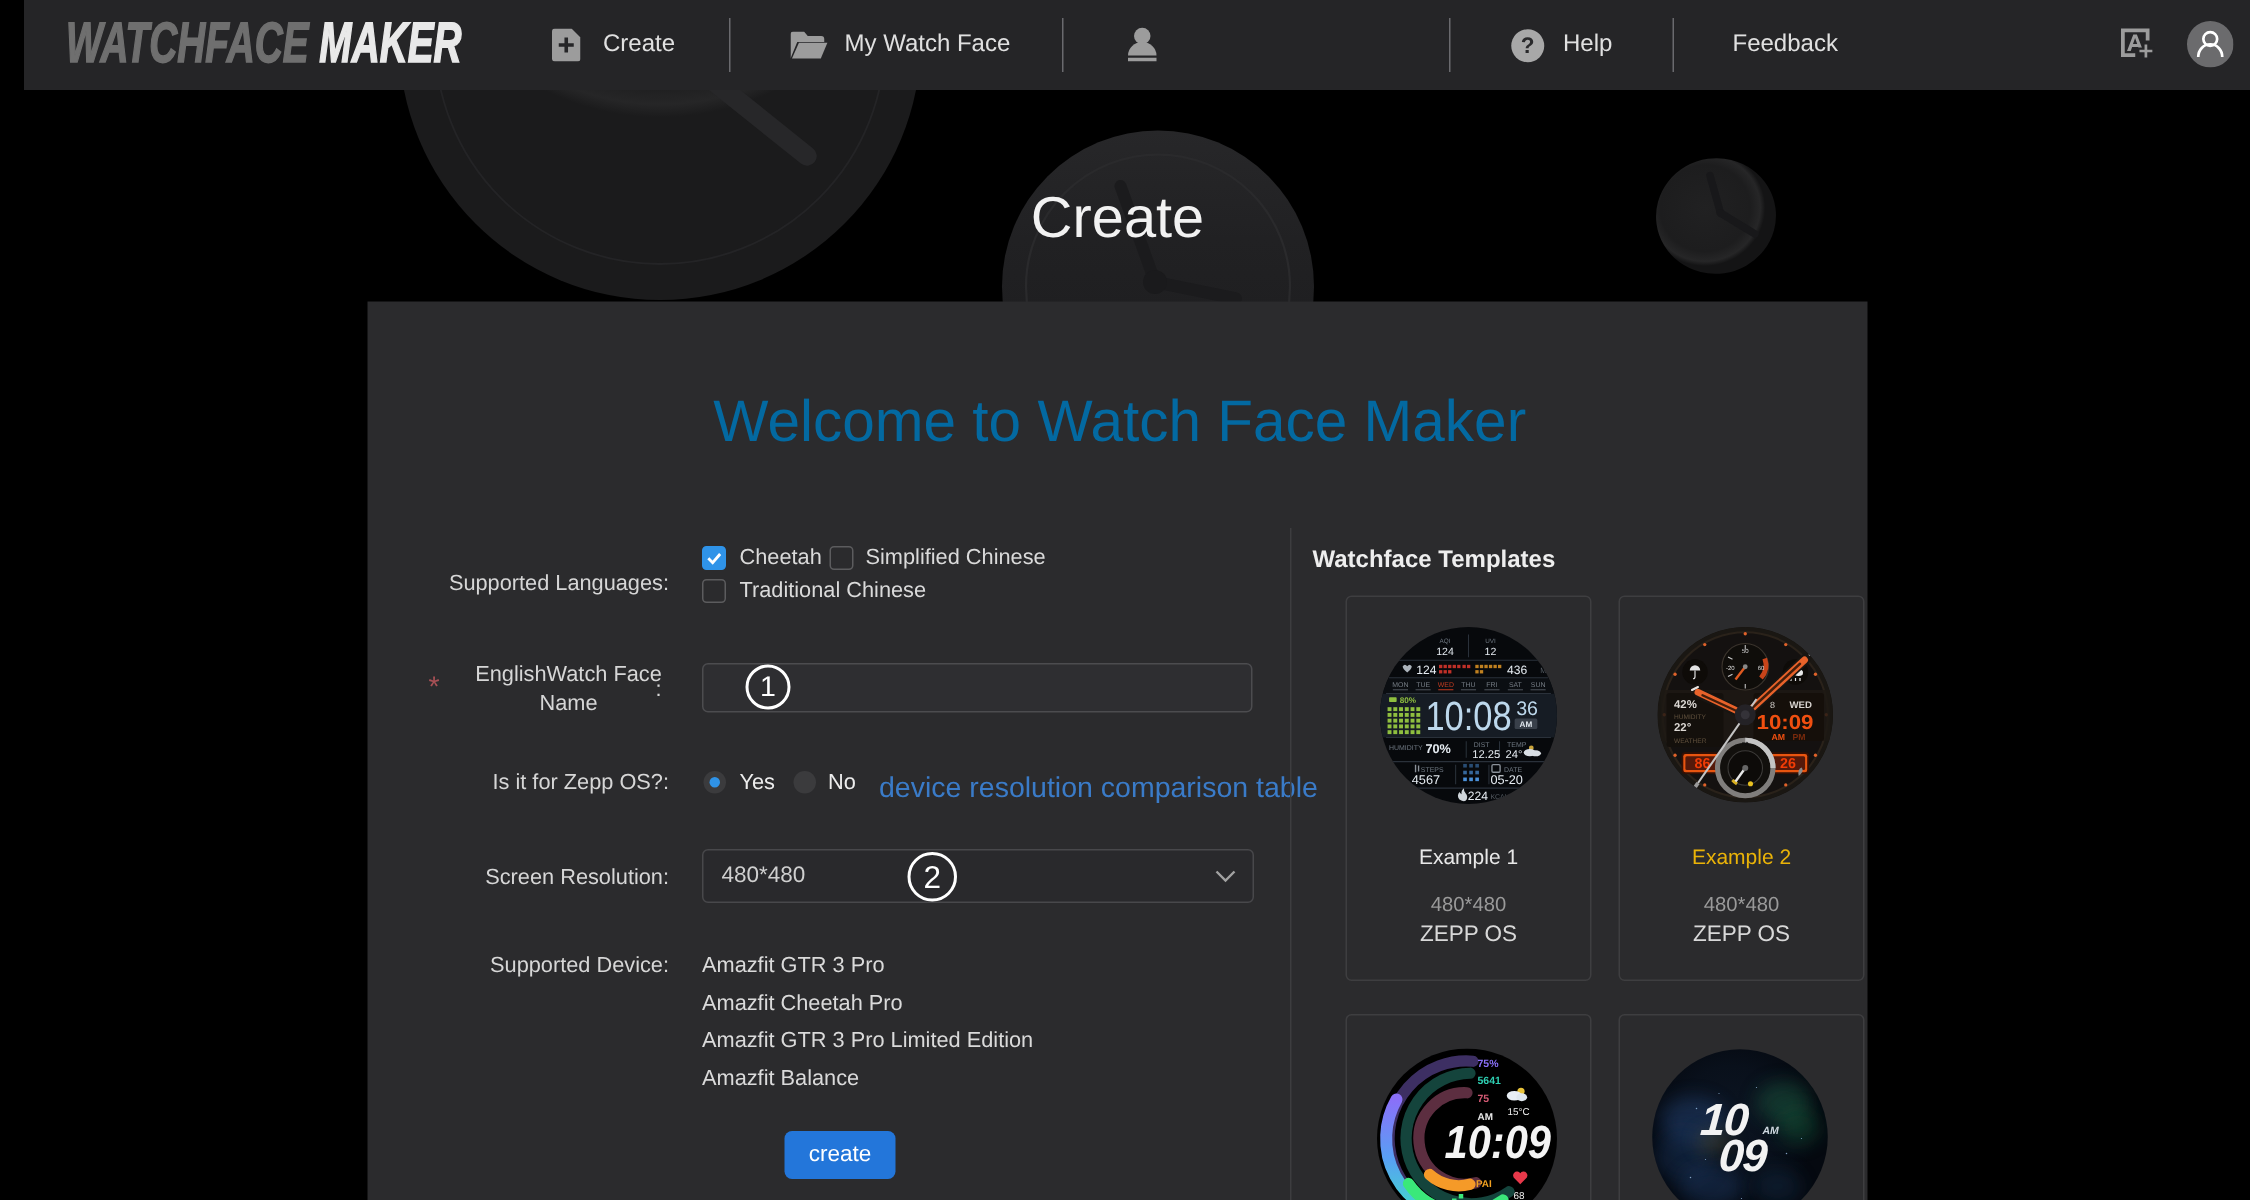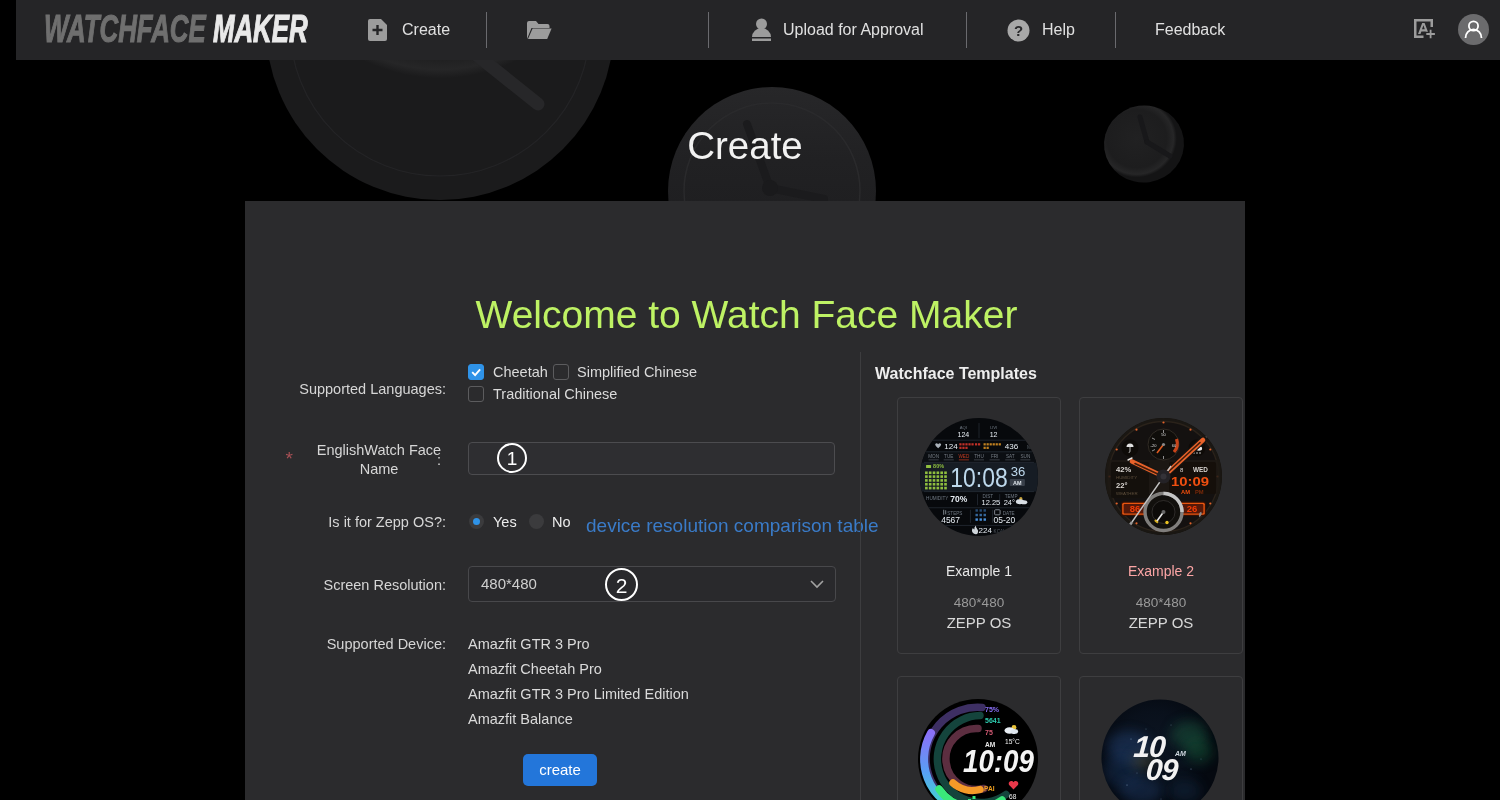--- a/index.html
+++ b/index.html
@@ -15,22 +15,22 @@
   font-size:38px; letter-spacing:0px; white-space:nowrap;
   transform:scaleX(0.68); transform-origin:left center; }
 #logo .g { color:#6f6f6f; } #logo .w { color:#e9e9e9; }
 
 
 #hero-create { position:absolute; left:0; top:124px; width:1490px; text-align:center;
   color:#f2f2f2; font-size:38.5px; z-index:10; }
 
 
 #panel { position:absolute; left:245px; top:201px; width:1000px; height:599px; background:#2b2b2d; z-index:5; }
-#welcome { position:absolute; left:0; top:260px; width:1493px; text-align:center; color:#bef264;
-  font-size:39px; z-index:10;margin-top:33px; }
+#welcome { position:absolute; left:0; top:260px; width:1493px; text-align:center; color:#0369a1;
+  font-size:39px; z-index:10; }
 
 
 .lbl { position:absolute; color:#d6d6d6; font-size:14.5px; text-align:right; z-index:11; }
 .val { position:absolute; color:#dadada; font-size:14.5px; z-index:11; white-space:nowrap; }
 .cb { position:absolute; width:16px; height:16px; border:1px solid #5c5c5e; border-radius:3px; z-index:11; background:transparent; }
 .cb.on { background:#2f93e8; border-color:#2f93e8; }
 .radio { position:absolute; width:15px; height:15px; border-radius:50%; background:#3b3b3d; z-index:11; }
 .radio .dot { position:absolute; left:4px; top:4px; width:7px; height:7px; border-radius:50%; background:#2f93e8; }
 #inp { position:absolute; left:468px; top:442px; width:367px; height:33px; background:#2e2e31;
   border:1px solid #4c4c4f; border-radius:4px; z-index:11; }
@@ -89,27 +89,27 @@
   <svg class="abs" style="left:352px;top:19px" width="19" height="22" viewBox="0 0 19 22">
     <path d="M2 0 h11 l6 6 v14 a2 2 0 0 1 -2 2 h-15 a2 2 0 0 1 -2 -2 v-18 a2 2 0 0 1 2 -2 z" fill="#9c9c9c"></path>
     <path d="M9.5 6 v10 M4.5 11 h10" stroke="#252527" stroke-width="2.4"></path>
   </svg>
   <div class="navtext" style="left:386px;">Create</div>
   <div class="navdiv" style="left:470px;"></div>
   <svg class="abs" style="left:511px;top:21px" width="25" height="19" viewBox="0 0 25 19">
     <path d="M0 2 a2 2 0 0 1 2 -2 h7 l2.5 3 h9 a2 2 0 0 1 2 2 v2 h-18 l-4.5 11 z" fill="#9c9c9c"></path>
     <path d="M1 18 l4.6 -10.5 h19 l-4.4 10.5 z" fill="#9c9c9c"></path>
   </svg>
+  <div class="navtext" style="left:547px;">My Watch Face</div>
   <div class="navdiv" style="left:692px;"></div>
   <svg class="abs" style="left:735px;top:18px" width="21" height="23" viewBox="0 0 21 23">
     <circle cx="10.5" cy="6" r="5.5" fill="#9c9c9c"></circle>
     <path d="M1 19 a9.5 9 0 0 1 19 0 z" fill="#9c9c9c"></path>
     <rect x="1" y="20.5" width="19" height="2.5" fill="#9c9c9c"></rect>
   </svg>
-  <div class="navtext" style="left:767px;">Upload for Approval</div>
   <div class="navdiv" style="left:950px;"></div>
   <svg class="abs" style="left:991px;top:19px" width="23" height="23" viewBox="0 0 23 23">
     <circle cx="11.5" cy="11.5" r="11" fill="#a8a8a8"></circle>
     <text x="11.5" y="16.5" font-size="15" font-weight="bold" fill="#29292b" text-anchor="middle" font-family="Liberation Sans">?</text>
   </svg>
   <div class="navtext" style="left:1026px;">Help</div>
   <div class="navdiv" style="left:1099px;"></div>
   <div class="navtext" style="left:1139px;">Feedback</div>
   <svg class="abs" style="left:1396px;top:17px" width="26" height="26" viewBox="0 0 26 26">
     <path d="M2 2 h19 v8 h-2.5 v-5.5 h-14 v14 h7 v2.5 h-9.5 z" fill="#9c9c9c"></path>
@@ -172,21 +172,21 @@
 <div class="ctext" style="left:875px; top:365px; font-weight:bold; color:#eeeeee; font-size:16px; text-align:right;">Watchface Templates</div>
 
 <div class="card" style="left:897px; top:397px; width:164px; height:257px;"></div>
 <div class="card" style="left:1079px; top:397px; width:164px; height:257px;"></div>
 <div class="card" style="left:897px; top:676px; width:164px; height:257px;"></div>
 <div class="card" style="left:1079px; top:676px; width:164px; height:257px;"></div>
 
 <div class="ctext" style="left:897px; top:563px; width:164px; color:#e8e8e8; font-size:14px;">Example 1</div>
 <div class="ctext" style="left:897px; top:595px; width:164px; color:#9a9a9a; font-size:13.5px;">480*480</div>
 <div class="ctext" style="left:897px; top:614px; width:164px; color:#d8d8d8;">ZEPP OS</div>
-<div class="ctext" style="left:1079px; top:563px; width:164px; color:#fca5a5; font-size:14px;">Example 2</div>
+<div class="ctext" style="left:1079px; top:563px; width:164px; color:#eab308; font-size:14px;">Example 2</div>
 <div class="ctext" style="left:1079px; top:595px; width:164px; color:#9a9a9a; font-size:13.5px;">480*480</div>
 <div class="ctext" style="left:1079px; top:614px; width:164px; color:#d8d8d8;">ZEPP OS</div>
 
 <svg class="abs" style="left:920px; top:418px; z-index:12" width="118" height="118" viewBox="0 0 117 117" font-family="Liberation Sans, sans-serif">
   <defs>
       <clipPath id="f1c">
         <circle cx="58.5" cy="58.5" r="58.5"></circle>
       </clipPath>
     </defs>
   <g clip-path="url(#f1c)">

